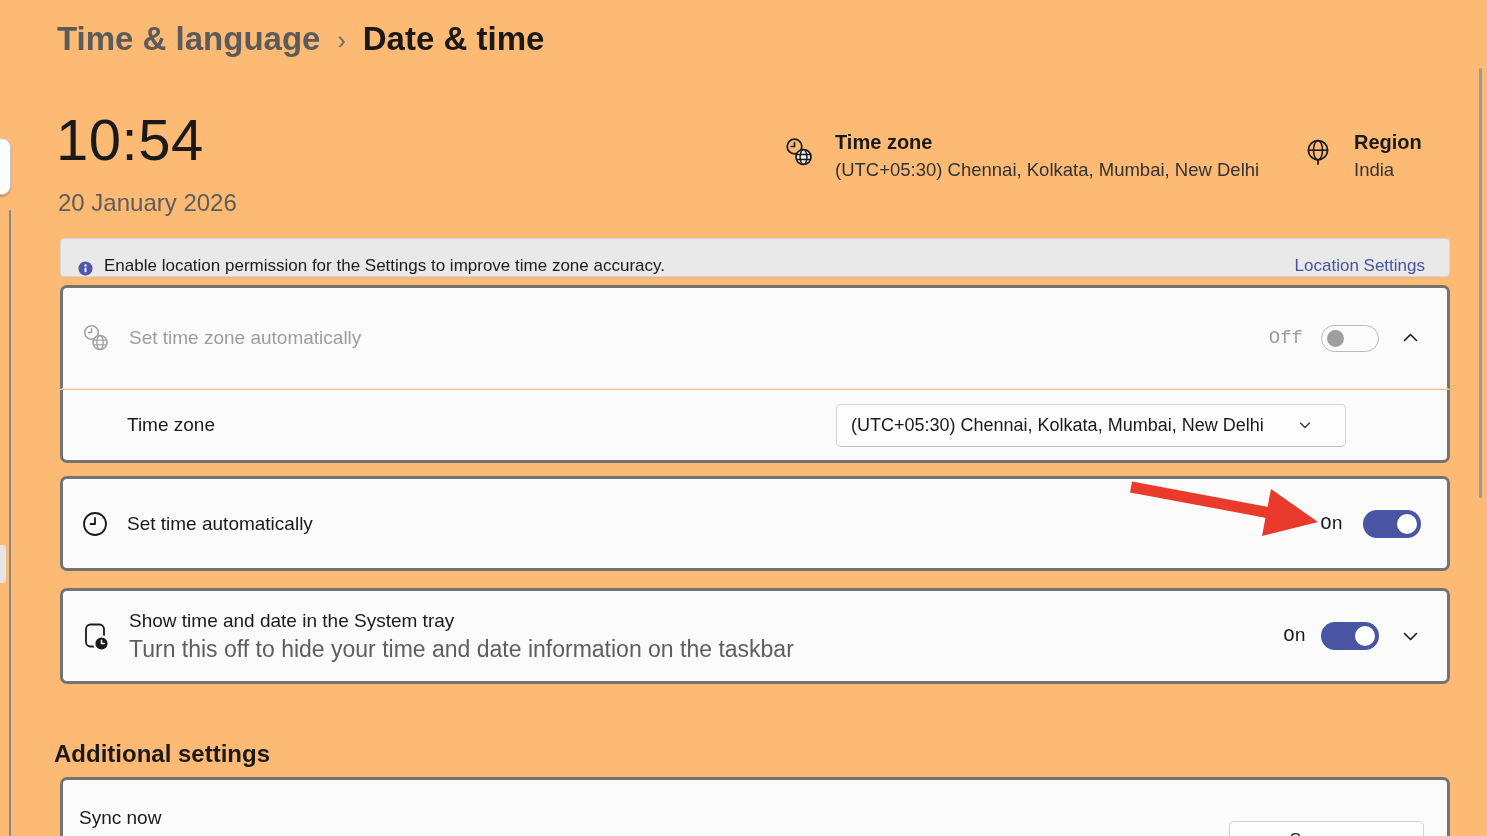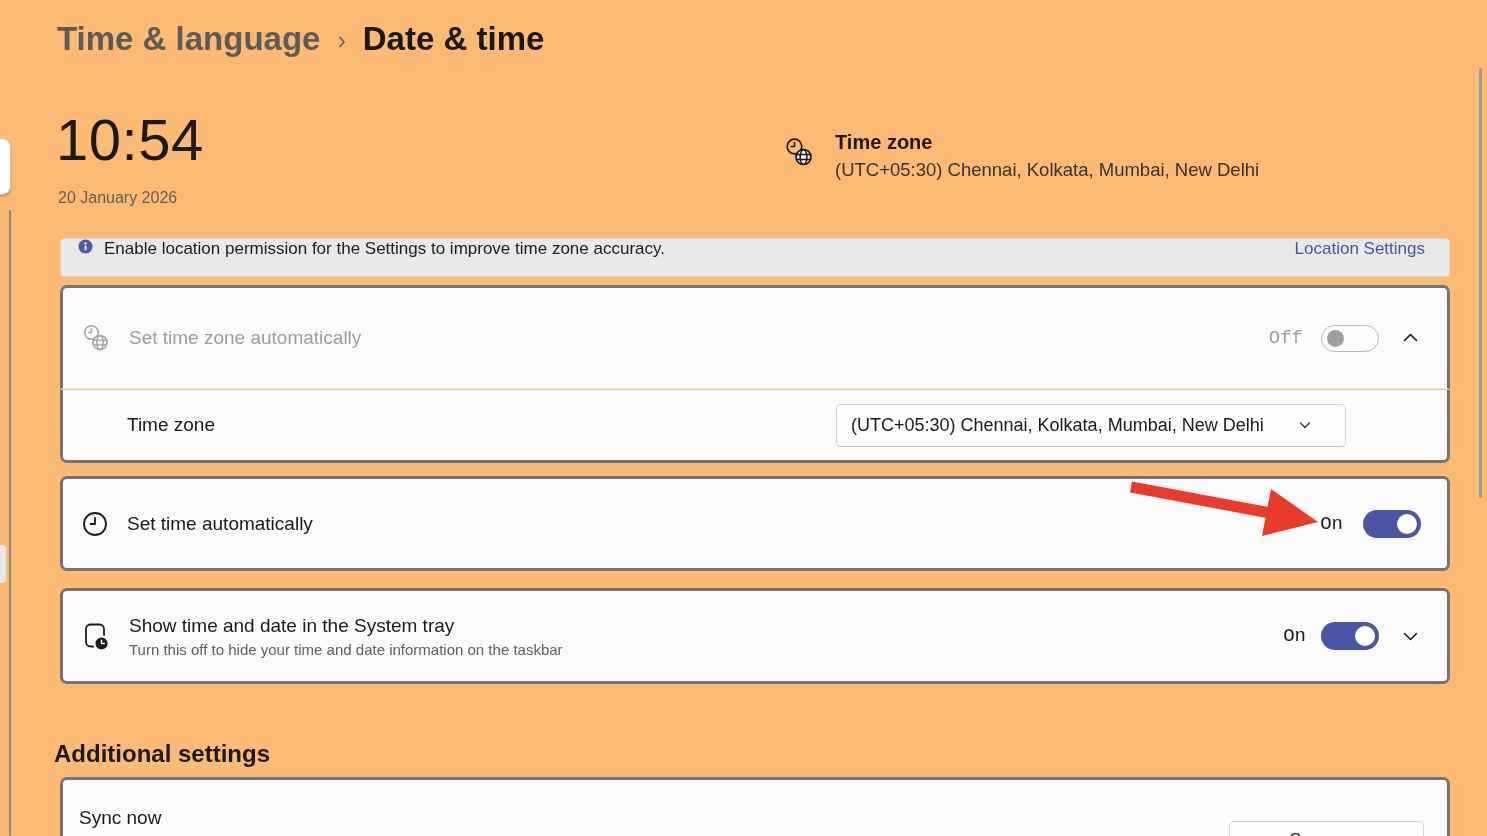--- a/index.html
+++ b/index.html
@@ -23,53 +23,53 @@
 
   
   .breadcrumb { position:absolute; left:57px; top:20px; display:flex; align-items:center; gap:17px;
     font-size:33px; font-weight:700; }
   .crumb-parent { color:#5b5b5b; cursor:pointer; }
   .crumb-sep { color:#6b6b6b; font-size:25px; font-weight:400; padding-top:3px; }
   .crumb-current { color:#191919;text-align:right; }
 
   
   .clock-time { position:absolute; left:56px; top:106px; font-size:58px; font-weight:400; letter-spacing:.5px; }
-  .clock-date { position:absolute; left:58px; top:189px; font-size:16px; color:#5d5d5d; }
+  .clock-date { position:absolute; left:58px; top:189px; font-size:24px; color:#5d5d5d; }
 
   
   .hdr-group { position:absolute; display:flex; gap:21px; }
   #tz-group { left:784px; top:130px; }
   #region-group { left:1303px; top:130px; }
   .hdr-icon { width:30px; height:30px; margin-top:7px; flex:0 0 auto; }
   .hdr-label { font-size:20px; font-weight:700; line-height:1.2; }
   .hdr-value { font-size:18.5px; color:#333; margin-top:5px; white-space:nowrap; }
 
   
   .banner { position:absolute; left:60px; top:238px; width:1390px; height:39px;
     background:#e9e9e9; border:1px solid #d6d6d6; border-radius:4px;
-    display:flex; align-items:flex-start; }
+    display:flex; align-items:flex-end; }
   .banner-icon { margin-left:17px; width:15px; height:15px; flex:0 0 auto; }
   .banner-text { margin-left:11px; font-size:17px; color:#1b1b1b; }
   .banner-link { margin-left:auto; margin-right:24px; font-size:17px; color:#4653a4; cursor:pointer; }
 
   
   .card { position:absolute; left:60px; width:1390px; background:#fbfbfb;
     border:3px solid #737373; border-radius:7px; display:flex; align-items:center; }
   #card-tz-auto { top:285px; height:104px; border-radius:7px 7px 0 0; border-bottom:1px solid #ececec; }
   #card-tz-row  { top:390px; height:73px; border-radius:0 0 7px 7px; border-top:none; }
   #card-time-auto { top:476px; height:95px; }
   #card-tray { top:588px; height:96px; }
   #card-sync { top:777px; height:84px; align-items:flex-start; }
 
   .row-icon { margin-left:19px; flex:0 0 auto; }
   .row-label { font-size:19px; margin-left:19px; white-space:nowrap; }
   .row-label.disabled { color:#9d9d9d; }
   .row-text { margin-left:19px; }
   .row-title { font-size:19px; }
-  .row-desc { font-size:15px; color:#5e5e5e; margin-top:4px; }
+  .row-desc { font-size:23px; color:#5e5e5e; margin-top:4px; }
   .row-right { margin-left:auto; display:flex; align-items:center; margin-right:26px;font-family:Liberation Mono, monospace; }
   .state-label { font-size:19px; }
   .state-label.dim { color:#9d9d9d; }
   .chev { flex:0 0 auto; cursor:pointer; }
 
   
   .toggle { position:relative; border-radius:15px; cursor:pointer; flex:0 0 auto; }
   .toggle.on { width:58px; height:28px; background:#4a55a3; }
   .toggle.on .knob { position:absolute; right:4px; top:4px; width:20px; height:20px;
     border-radius:50%; background:#ffffff; }
@@ -123,20 +123,32 @@
       <circle cx="19.5" cy="20" r="7.5" fill="#f2f2f2" stroke="#1a1a1a" stroke-width="1.7"></circle>
       <ellipse cx="19.5" cy="20" rx="3.4" ry="7.5" fill="none" stroke="#1a1a1a" stroke-width="1.5"></ellipse>
       <path d="M12.4 17.4 H26.6 M12.4 22.6 H26.6" fill="none" stroke="#1a1a1a" stroke-width="1.5"></path>
     </svg>
     <div>
       <div class="hdr-label">Time zone</div>
       <div class="hdr-value">(UTC+05:30) Chennai, Kolkata, Mumbai, New Delhi</div>
     </div>
   </div>
 
+  <div class="hdr-group" id="region-group">
+    <svg class="hdr-icon" viewBox="0 0 30 30">
+      <circle cx="15" cy="13.2" r="9.6" fill="none" stroke="#1a1a1a" stroke-width="1.8"></circle>
+      <ellipse cx="15" cy="13.2" rx="4.5" ry="9.6" fill="none" stroke="#1a1a1a" stroke-width="1.6"></ellipse>
+      <path d="M5.4 13.2 H24.6" fill="none" stroke="#1a1a1a" stroke-width="1.6"></path>
+      <path d="M15 22.8 V27" fill="none" stroke="#1a1a1a" stroke-width="1.8" stroke-linecap="round"></path>
+    </svg>
+    <div>
+      <div class="hdr-label">Region</div>
+      <div class="hdr-value">India</div>
+    </div>
+  </div>
 
   <div class="banner">
     <svg class="banner-icon" viewBox="0 0 16 16">
       <circle cx="8" cy="8" r="7.5" fill="#4d58ab"></circle>
       <circle cx="8" cy="4.7" r="1.25" fill="#f5f5f5"></circle>
       <rect x="6.95" y="6.9" width="2.1" height="5.2" rx="1" fill="#f5f5f5"></rect>
     </svg>
     <span class="banner-text">Enable location permission for the Settings to improve time zone accuracy.</span>
     <span class="banner-link">Location Settings</span>
   </div>

